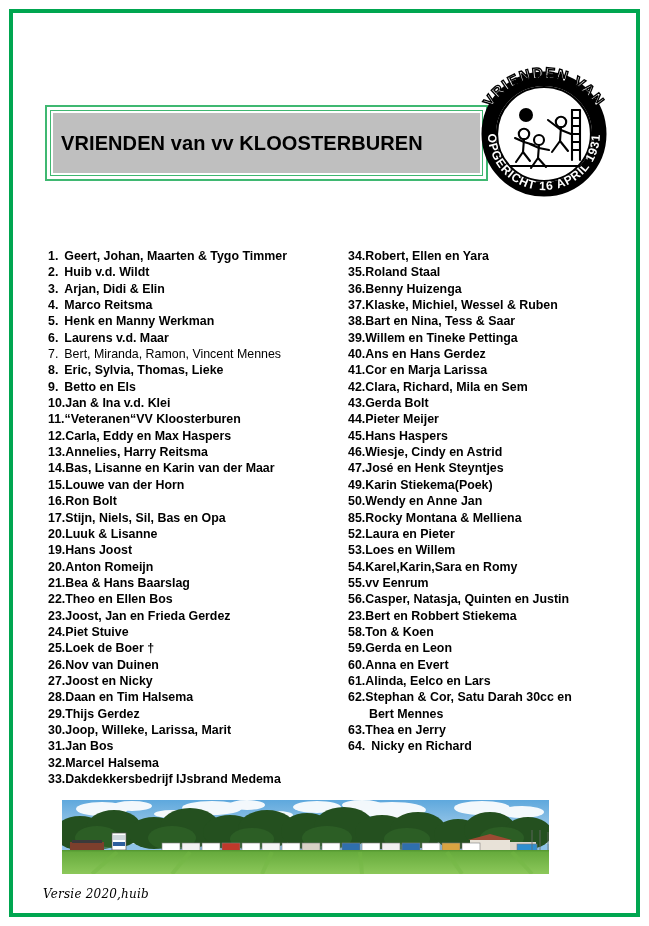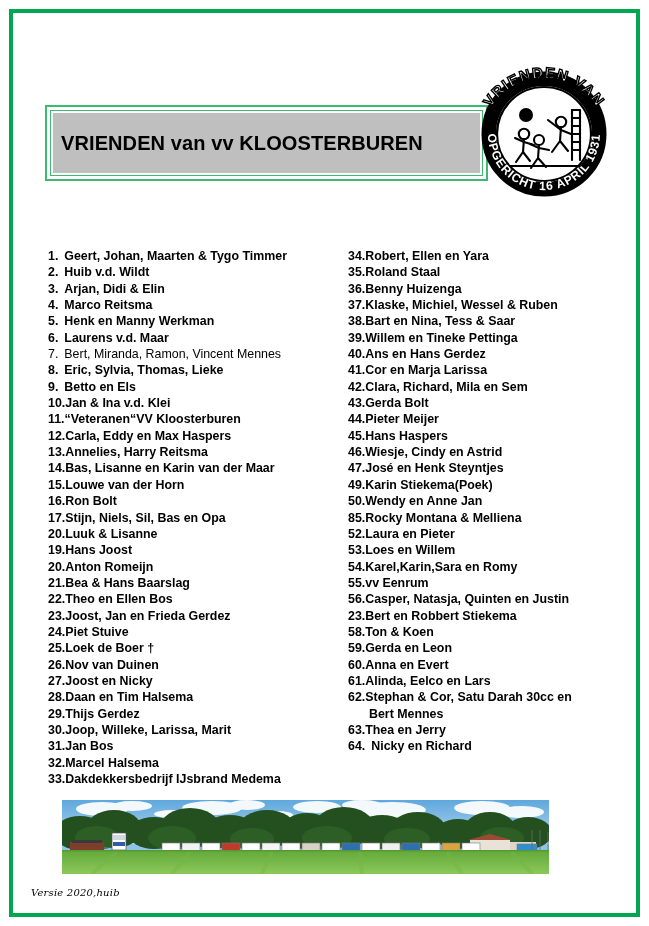--- a/index.html
+++ b/index.html
@@ -132,25 +132,25 @@
     width: 487px;
     height: 74px;
     overflow: hidden;
     background: #8fc3e8;
   }
   .photo svg { display: block; }
 
   
   .footer-version {
     position: absolute;
-    left: 31px;
+    left: 43px;
     top: 887px;
     font-family: "DejaVu Serif", serif;
     font-style: italic;
-    font-size: 10px;
+    font-size: 12px;
     color: #000000;
     white-space: nowrap;
     letter-spacing: 0.2px;
   }
 </style>
 </head>
 <body>
 
 <div class="page">
 

